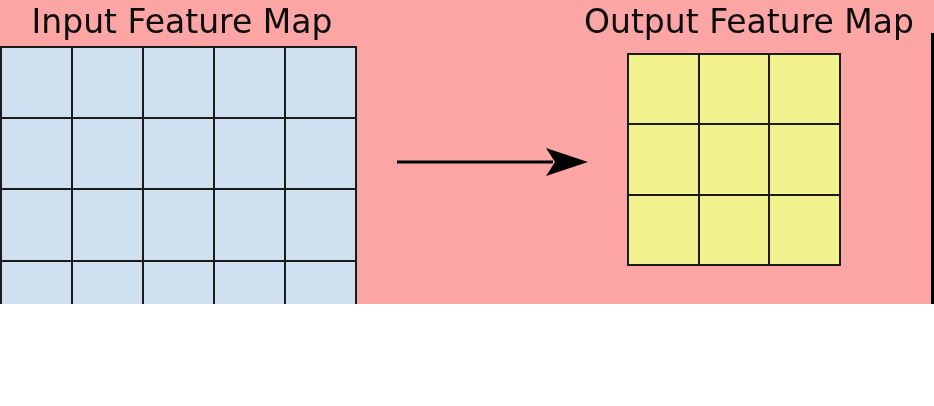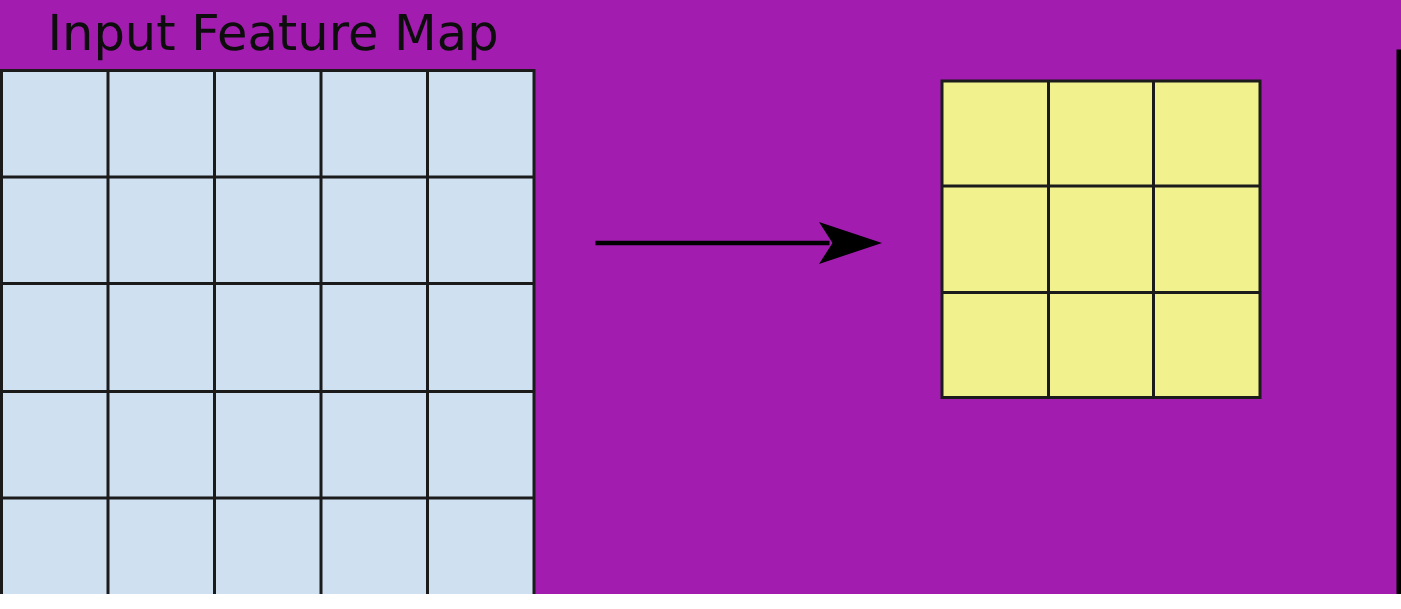--- a/index.html
+++ b/index.html
@@ -3,22 +3,22 @@
 <meta charset="utf-8">
 <style>
   html, body {
     margin: 0;
     padding: 0;
     background: #ffffff;
   }
   #canvas {
     position: relative;
     width: 934px;
-    height: 396px;
-    background: #a21caf;
+    height: 304px;
+    background: #fca5a5;
     overflow: hidden;
     font-family: "DejaVu Sans", "Liberation Sans", sans-serif;
   }
   .title {
     position: absolute;
     top: 3px;
     transform: translateX(-50%);
     font-size: 33px;
     line-height: 1.15;
     color: #0d0d0d;
@@ -71,20 +71,21 @@
     height: 373px;
   }
 </style>
 </head>
 <body>
 
 <div id="canvas">
 
   <div id="input-title" class="title">Input Feature Map</div>
 
+  <div id="output-title" class="title">Output Feature Map</div>
 
   <div id="input-grid" class="grid" style="background: rgb(27, 27, 27); grid-template-columns: repeat(5, 1fr); grid-template-rows: repeat(5, 1fr);">
       <div class="cell" style="background: rgb(207, 224, 241);"></div>
       <div class="cell" style="background: rgb(207, 224, 241);"></div>
       <div class="cell" style="background: rgb(207, 224, 241);"></div>
       <div class="cell" style="background: rgb(207, 224, 241);"></div>
       <div class="cell" style="background: rgb(207, 224, 241);"></div>
       <div class="cell" style="background: rgb(207, 224, 241);"></div>
       <div class="cell" style="background: rgb(207, 224, 241);"></div>
       <div class="cell" style="background: rgb(207, 224, 241);"></div>

